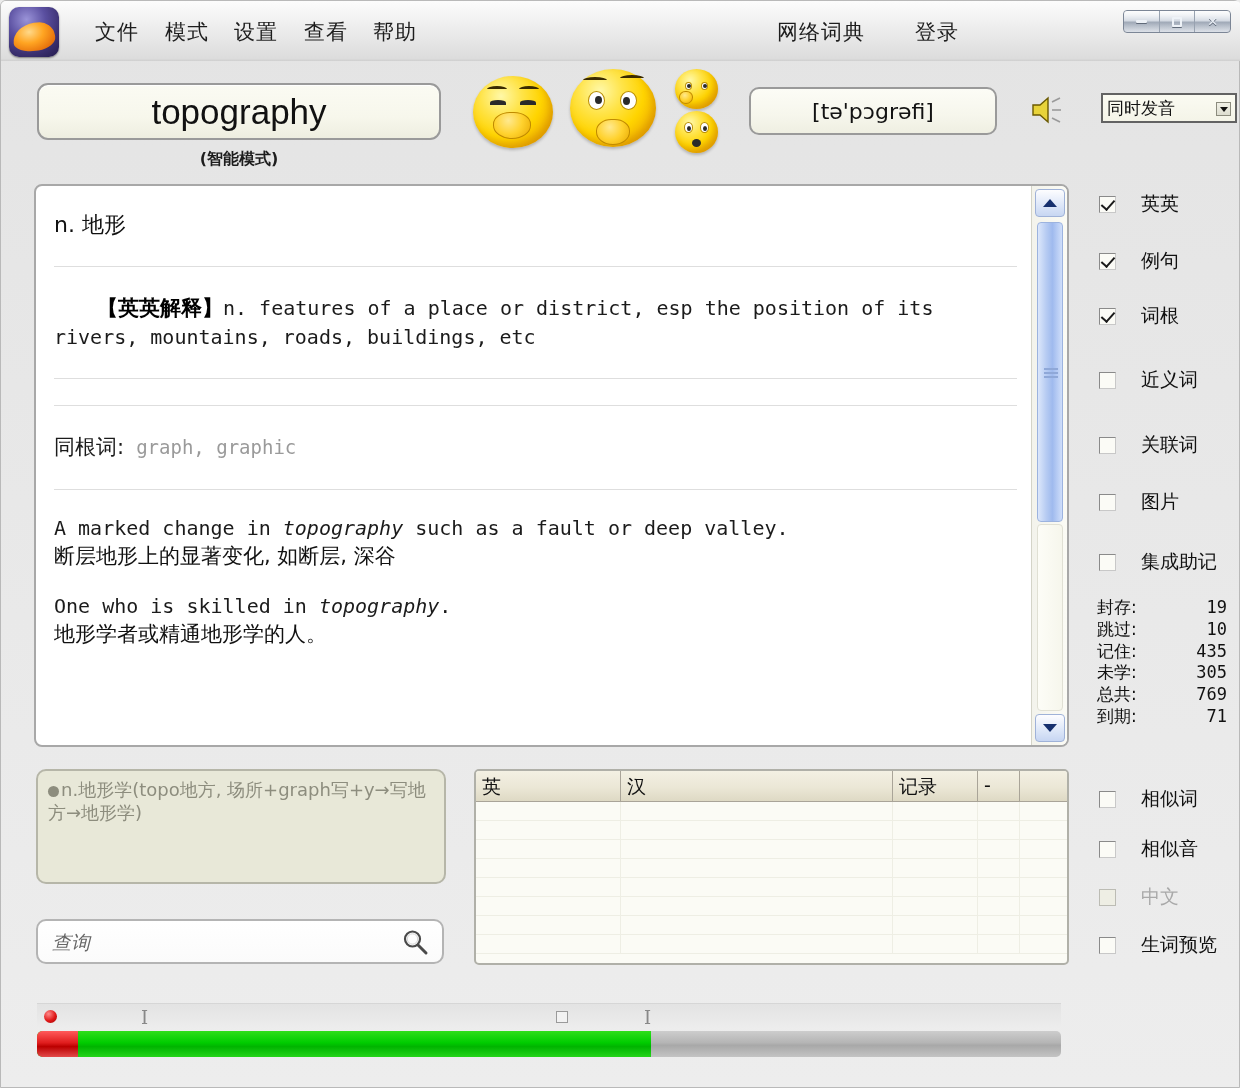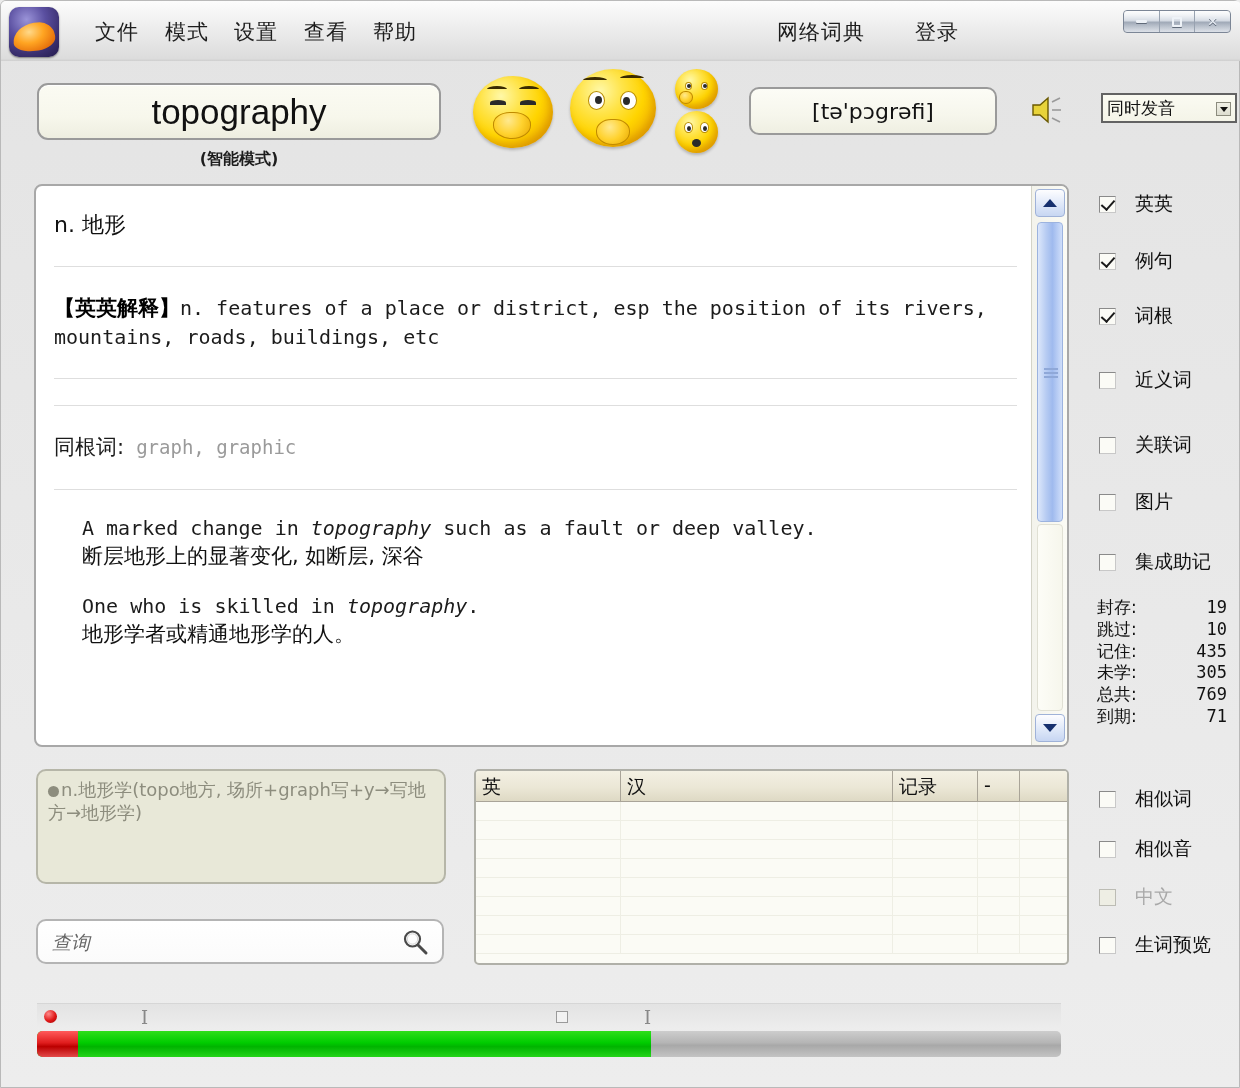--- a/index.html
+++ b/index.html
@@ -223,20 +223,21 @@
     font-size: 20px;
     color: #1b1b1b;
     line-height: 1.45;
     margin: 0;
   }
   .blk-label {
     font-family: "DejaVu Sans", sans-serif;
     font-weight: bold;
     font-size: 21px;
     color: #000;
+    margin-left: 43px;
   }
   .root-word {
     color: #4b3fd0;
     font-family: "DejaVu Sans Mono", monospace;
     font-size: 20px;
   }
   .cognate-label {
     font-family: "DejaVu Sans", sans-serif;
     font-size: 21px;
     color: #1b1b1b;
@@ -252,21 +253,21 @@
     color: #1b1b1b;
     margin: 0;
   }
   .ex-en i { font-style: italic; }
   .ex-cn {
     font-family: "DejaVu Sans", sans-serif;
     font-size: 21px;
     color: #111;
     margin: 2px 0 0 0;
   }
-  .ex-block { margin-bottom: 24px; margin-left: 28px; }
+  .ex-block { margin-bottom: 24px; }
 
   
   #content-scrollbar {
     position: absolute;
     right: 0; top: 0;
     width: 36px; height: 100%;
     background: linear-gradient(to right, #f3f3ec, #fbfbf5);
     border-left: 1px solid #d4d4c8;
   }
   .sb-arrow {
@@ -311,21 +312,21 @@
     border: 1px solid #e0e0d4;
     border-radius: 4px;
   }
 
   
   .side-check {
     position: absolute;
     left: 1098px;
     display: flex;
     align-items: center;
-    gap: 19px;
+    gap: 25px;
     cursor: pointer;
     font-family: "DejaVu Sans", sans-serif;
     font-size: 19px;
     color: #111;
   }
   .side-check.disabled { color: #a9a9a9; cursor: default; }
   .cbox {
     width: 17px; height: 17px;
     background: #fbfbf6;
     border: 1px solid #8a8a8a;

